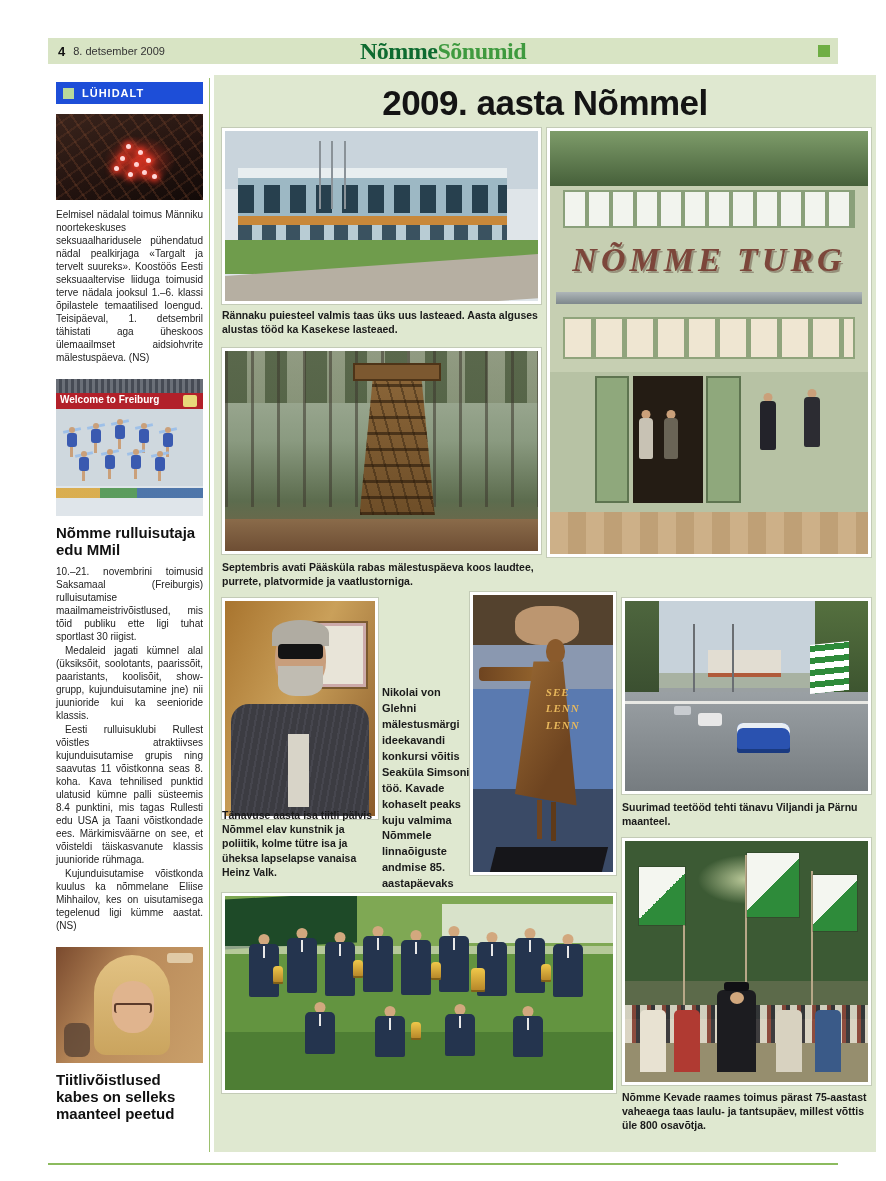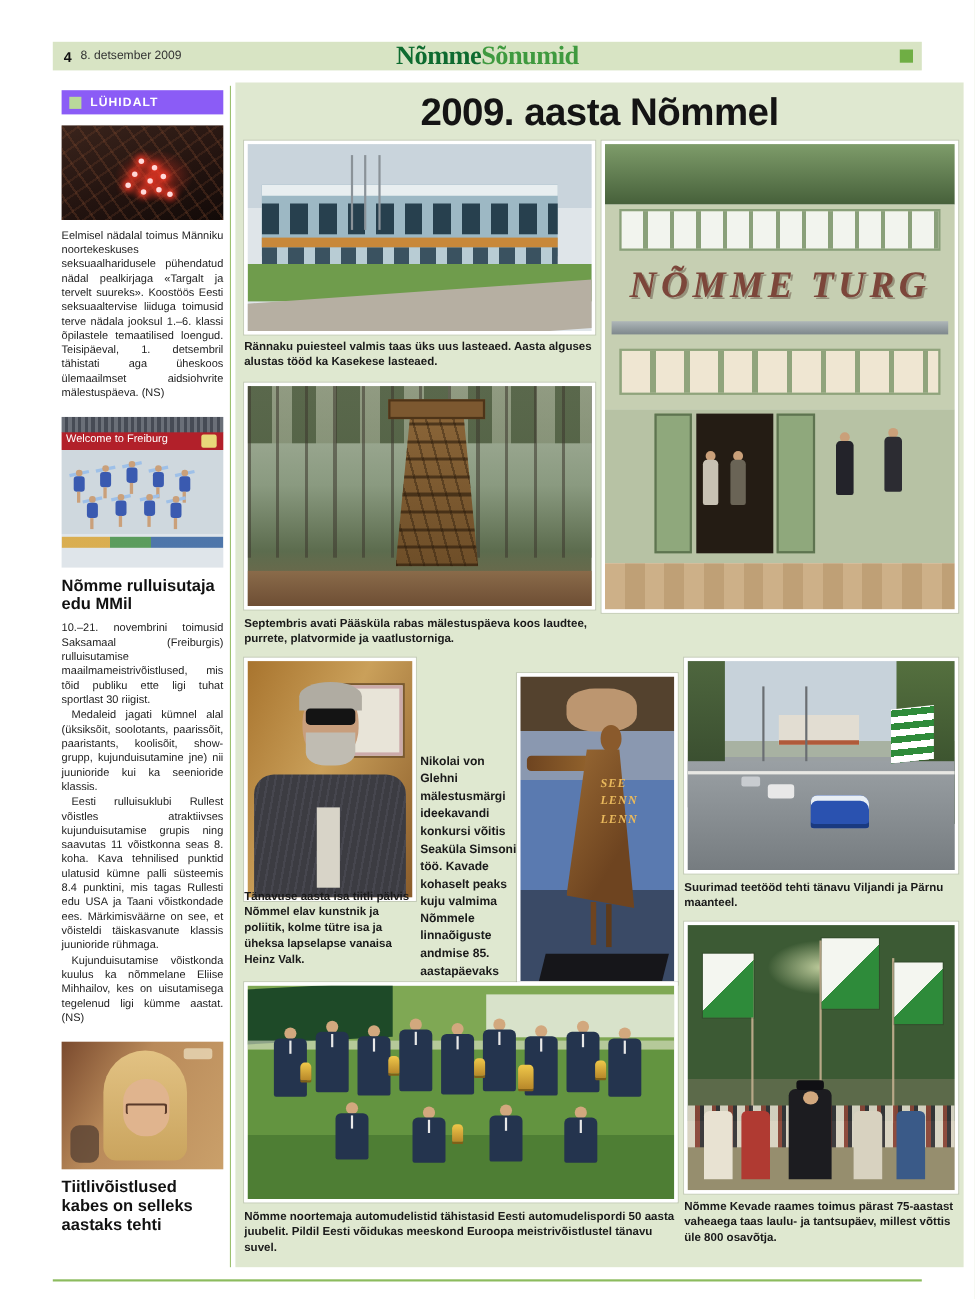--- a/index.html
+++ b/index.html
@@ -13,21 +13,21 @@
   .pagedate { font-size:11px; color:#333; margin-left:8px; }
   .masthead { position:absolute; left:0; width:100%; text-align:center;
     font-family:"Liberation Serif", serif; font-weight:bold; font-size:24px; letter-spacing:-.5px; }
   .masthead .m1 { color:#0e6b30; }
   .masthead .m2 { color:#3f9a3f; }
   .corner-sq { position:absolute; right:8px; top:7px; width:12px; height:12px; background:#6fae44; }
   .bottom-rule { position:absolute; left:48px; top:1163px; width:790px; height:2px; background:#8cbb5e; }
 
   
   .sidebar { position:absolute; left:56px; top:82px; width:147px; }
-  .lead-box { background:#8b5cf6; color:#fff; font-weight:bold; font-size:11px;
+  .lead-box { background:#1d4ed8; color:#fff; font-weight:bold; font-size:11px;
     letter-spacing:1px; padding:5px 8px 5px 26px; position:relative; margin-bottom:10px; }
   .lead-box .sq { position:absolute; left:7px; top:6px; width:11px; height:11px; background:#b9d99a; }
   .s-photo { width:147px; margin:4px 0 8px 0; position:relative; overflow:hidden; }
   .s-head { font-size:15px; font-weight:bold; color:#111; line-height:1.15; margin:4px 0 6px 0; }
   .s-body p { font-size:10px; line-height:1.3; color:#222; text-align:justify; margin-bottom:1px; }
   .s-body p.ind { text-indent:9px; }
   .s-gap { height:10px; }
 
   
   .ph-lights { height:86px; background:linear-gradient(160deg,#3a241c 0%,#241410 55%,#120a08 100%); }
@@ -36,21 +36,21 @@
                repeating-linear-gradient(-35deg, rgba(140,80,50,.18) 0 2px, transparent 2px 12px); }
   .ph-lights .glow { position:absolute; left:48px; top:22px; width:72px; height:48px; border-radius:50%;
     background:radial-gradient(closest-side, rgba(255,60,40,.55), rgba(120,20,10,0)); }
   .dotr { position:absolute; width:5px; height:5px; border-radius:50%; background:#ffdada;
     box-shadow:0 0 6px 3px rgba(255,60,40,.9); }
 
   
   .ph-skate { height:137px; background:linear-gradient(#9aa4ae 0 14px, #b2202a 14px 30px, #cfd8de 30px 78%, #dfe5ea 78% 100%); }
   .ph-skate .crowd { position:absolute; top:0; left:0; right:0; height:14px;
     background:repeating-linear-gradient(90deg,#6a6f78 0 3px,#464b55 3px 6px); }
-  .ph-skate .banner { position:absolute; top:15px; left:4px; font-size:10px; font-weight:normal; color:#fff; }
+  .ph-skate .banner { position:absolute; top:15px; left:4px; font-size:10px; font-weight:bold; color:#fff; }
   .ph-skate .logo { position:absolute; top:16px; right:6px; width:14px; height:12px; background:#e8d87a; border-radius:2px; }
   .ph-skate .board { position:absolute; bottom:18px; left:0; right:0; height:10px;
     background:linear-gradient(90deg,#d8a02a 0 30%, #3a8a3a 30% 55%, #2a5a9a 55% 100%); opacity:.8; }
   .skater { position:absolute; width:12px; height:30px; }
   .skater .hd { position:absolute; top:0; left:3px; width:6px; height:6px; border-radius:50%; background:#caa07a; }
   .skater .bd { position:absolute; top:6px; left:1px; width:10px; height:14px; border-radius:3px; background:#3a5ab0; }
   .skater .ar { position:absolute; top:2px; left:-3px; width:18px; height:3px; background:#9ec0e8; transform:rotate(-12deg); }
   .skater .lg { position:absolute; top:20px; left:4px; width:3px; height:10px; background:#caa07a; }
 
   
@@ -295,21 +295,21 @@
     <div class="s-gap"></div>
 
     <div class="s-photo ph-chess">
       <div class="lamp"></div>
       <div class="hair"></div>
       <div class="face"></div>
       <div class="glass"></div>
       <div class="fig"></div>
     </div>
 
-    <div class="s-head">Tiitlivõistlused kabes on selleks aastaks tehti</div>
+    <div class="s-head">Tiitlivõistlused kabes on selleks maanteel peetud</div>
 
   </div>
 
   <div class="main">
     <div class="main-title">2009. aasta Nõmmel</div>
 
     <div class="ph" style="left:8px;top:53px;width:319px;height:176px">
       <div class="scene sc-laste">
         <div class="bld"></div>
         <div class="win"></div>
@@ -377,21 +377,21 @@
         <div class="head"></div>
         <div class="hair"></div>
         <div class="shade"></div>
         <div class="beard"></div>
       </div>
     </div>
     <div class="cap" style="left:8px;top:733px;width:160px">Tänavuse aasta isa tiitli pälvis Nõmmel elav kunstnik ja poliitik, kolme tütre isa ja üheksa lapselapse vanaisa Heinz Valk.</div>
 
     <div class="cap" style="left:168px;top:610px;width:88px;font-size:11px;line-height:1.45">Nikolai von Glehni mälestusmärgi ideekavandi konkursi võitis Seaküla Simsoni töö. Kavade kohaselt peaks kuju valmima Nõmmele linnaõiguste andmise 85. aastapäevaks ülejärgmisel aastal.</div>
 
-    <div class="ph" style="left:256px;top:537px;width:146px;height:283px">
+    <div class="ph" style="left:256px;top:517px;width:146px;height:283px">
       <div class="scene sc-statue">
         <div class="hand"></div>
         <div class="arm"></div>
         <div class="head2"></div>
         <div class="cloak"></div>
         <div class="st-txt">
           <div>SEE</div>
           <div>LENN</div>
           <div>LENN</div>
         </div>
@@ -488,21 +488,20 @@
             <div class="lan"></div>
           </div>
         <div class="trophy" style="left:48px;top:70px"></div>
         <div class="trophy" style="left:128px;top:64px"></div>
         <div class="trophy" style="left:206px;top:66px"></div>
         <div class="trophy" style="left:246px;top:72px;width:14px;height:22px"></div>
         <div class="trophy" style="left:316px;top:68px"></div>
         <div class="trophy" style="left:186px;top:126px"></div>
       </div>
     </div>
-    <div class="cap" style="left:8px;top:1024px;width:396px">Nõmme noortemaja automudelistid tähistasid Eesti automudelispordi 50 aasta juubelit. Pildil Eesti võidukas meeskond Euroopa meistrivõistlustel tänavu suvel.</div>
 
     <div class="ph" style="left:408px;top:763px;width:249px;height:247px">
       <div class="scene sc-par">
         <div class="sun"></div>
         <div class="ppole" style="left:58px;top:26px;height:150px"></div>
         <div class="ppole" style="left:120px;top:14px;height:168px"></div>
         <div class="ppole" style="left:186px;top:30px;height:150px"></div>
         <div class="pflag" style="left:14px;top:26px;width:46px;height:58px"></div>
         <div class="pflag" style="left:122px;top:12px;width:52px;height:64px"></div>
         <div class="pflag" style="left:188px;top:34px;width:44px;height:56px"></div>

